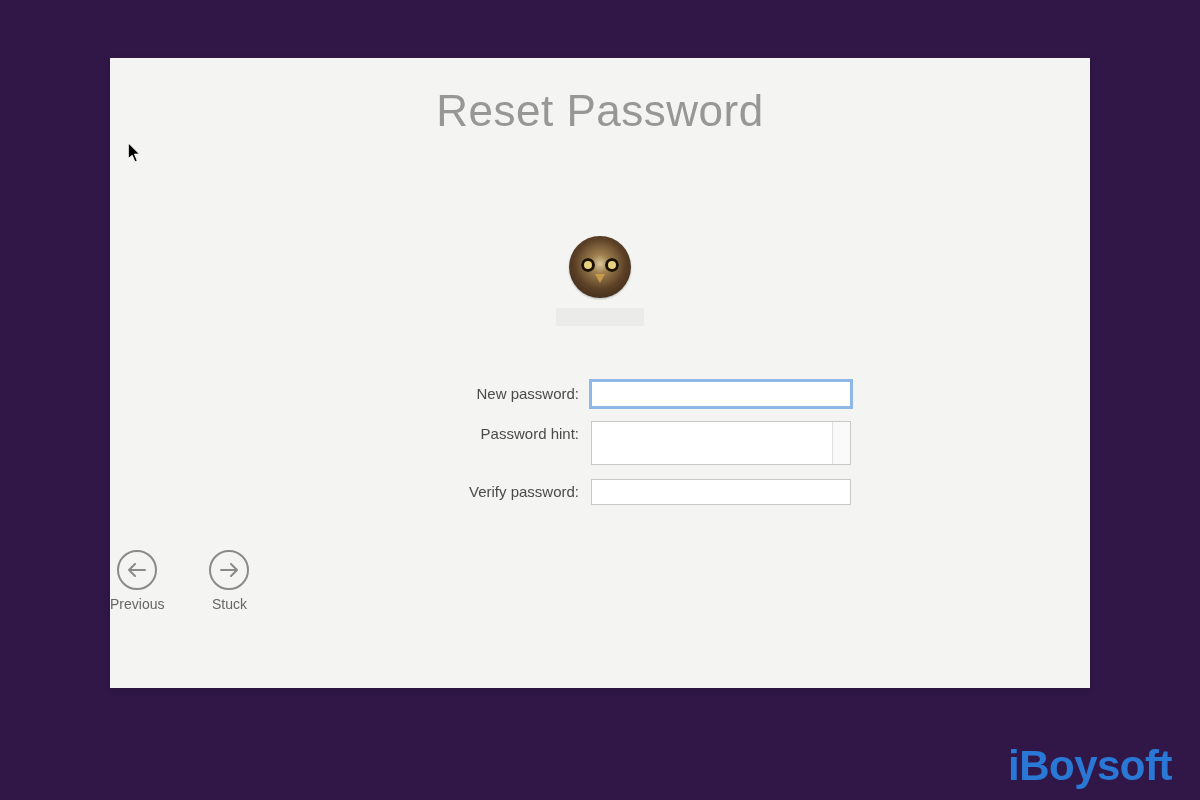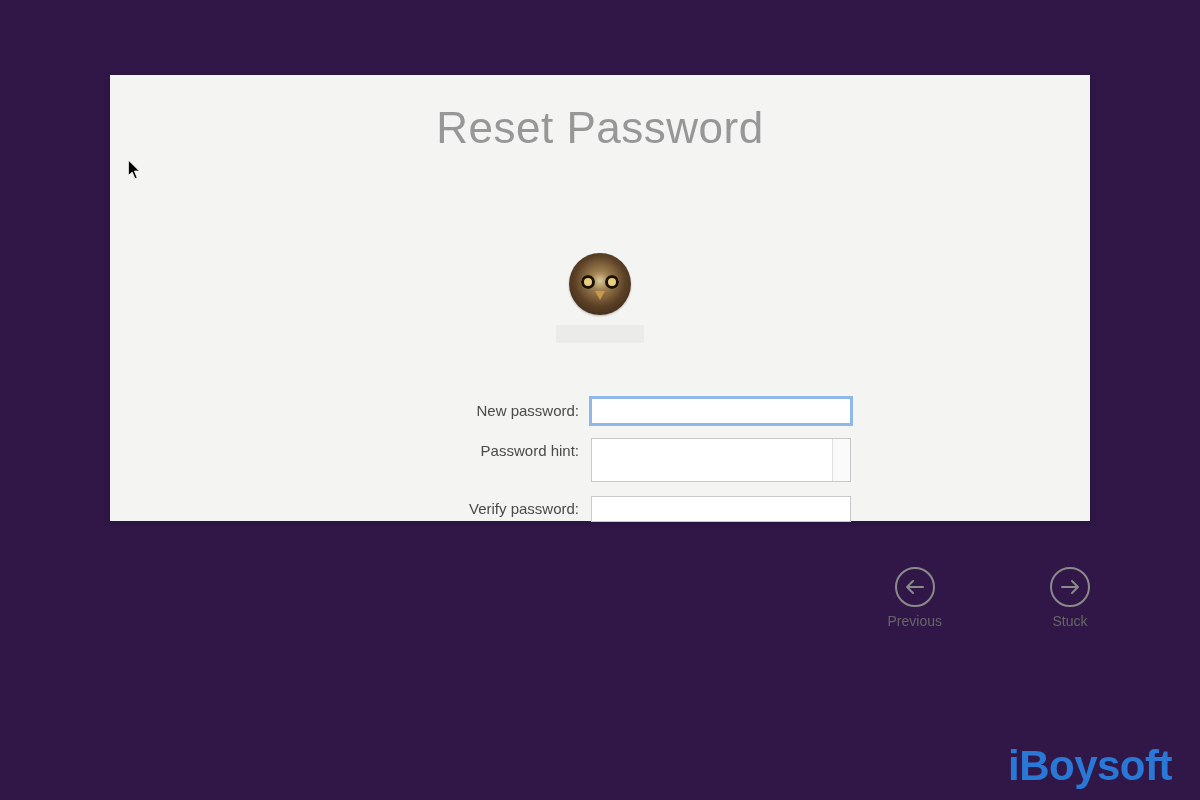--- a/index.html
+++ b/index.html
@@ -5,23 +5,23 @@
     * { margin: 0; padding: 0; box-sizing: border-box; }
     html, body { width: 1200px; height: 800px; overflow: hidden; }
     body {
       background: #301747;
       font-family: -apple-system, "Helvetica Neue", Helvetica, Arial, sans-serif;
       position: relative;
     }
     .panel {
       position: absolute;
       left: 110px;
-      top: 75px;
+      top: 58px;
       width: 980px;
-      height: 446px;
+      height: 630px;
       background: #f4f4f3;
       box-shadow: 0 2px 6px rgba(0,0,0,0.15);
     }
     .title {
       text-align: center;
       font-size: 44px;
       font-weight: 300;
       color: #979797;
       margin-top: 28px;
       letter-spacing: 0.5px;
@@ -122,22 +122,22 @@
     .multiline-scroll {
       position: absolute;
       right: 0; top: 0; bottom: 0;
       width: 18px;
       border-left: 1px solid #e0e0e0;
       background: #fafafa;
     }
     .nav {
       margin-top: 45px;
       display: flex;
-      justify-content: flex-end;
-      gap: 108px;
+      justify-content: flex-start;
+      gap: 45px;
     }
     .nav-btn {
       display: flex;
       flex-direction: column;
       align-items: center;
       gap: 6px;
       cursor: pointer;
     }
     .circle {
       width: 40px; height: 40px;

